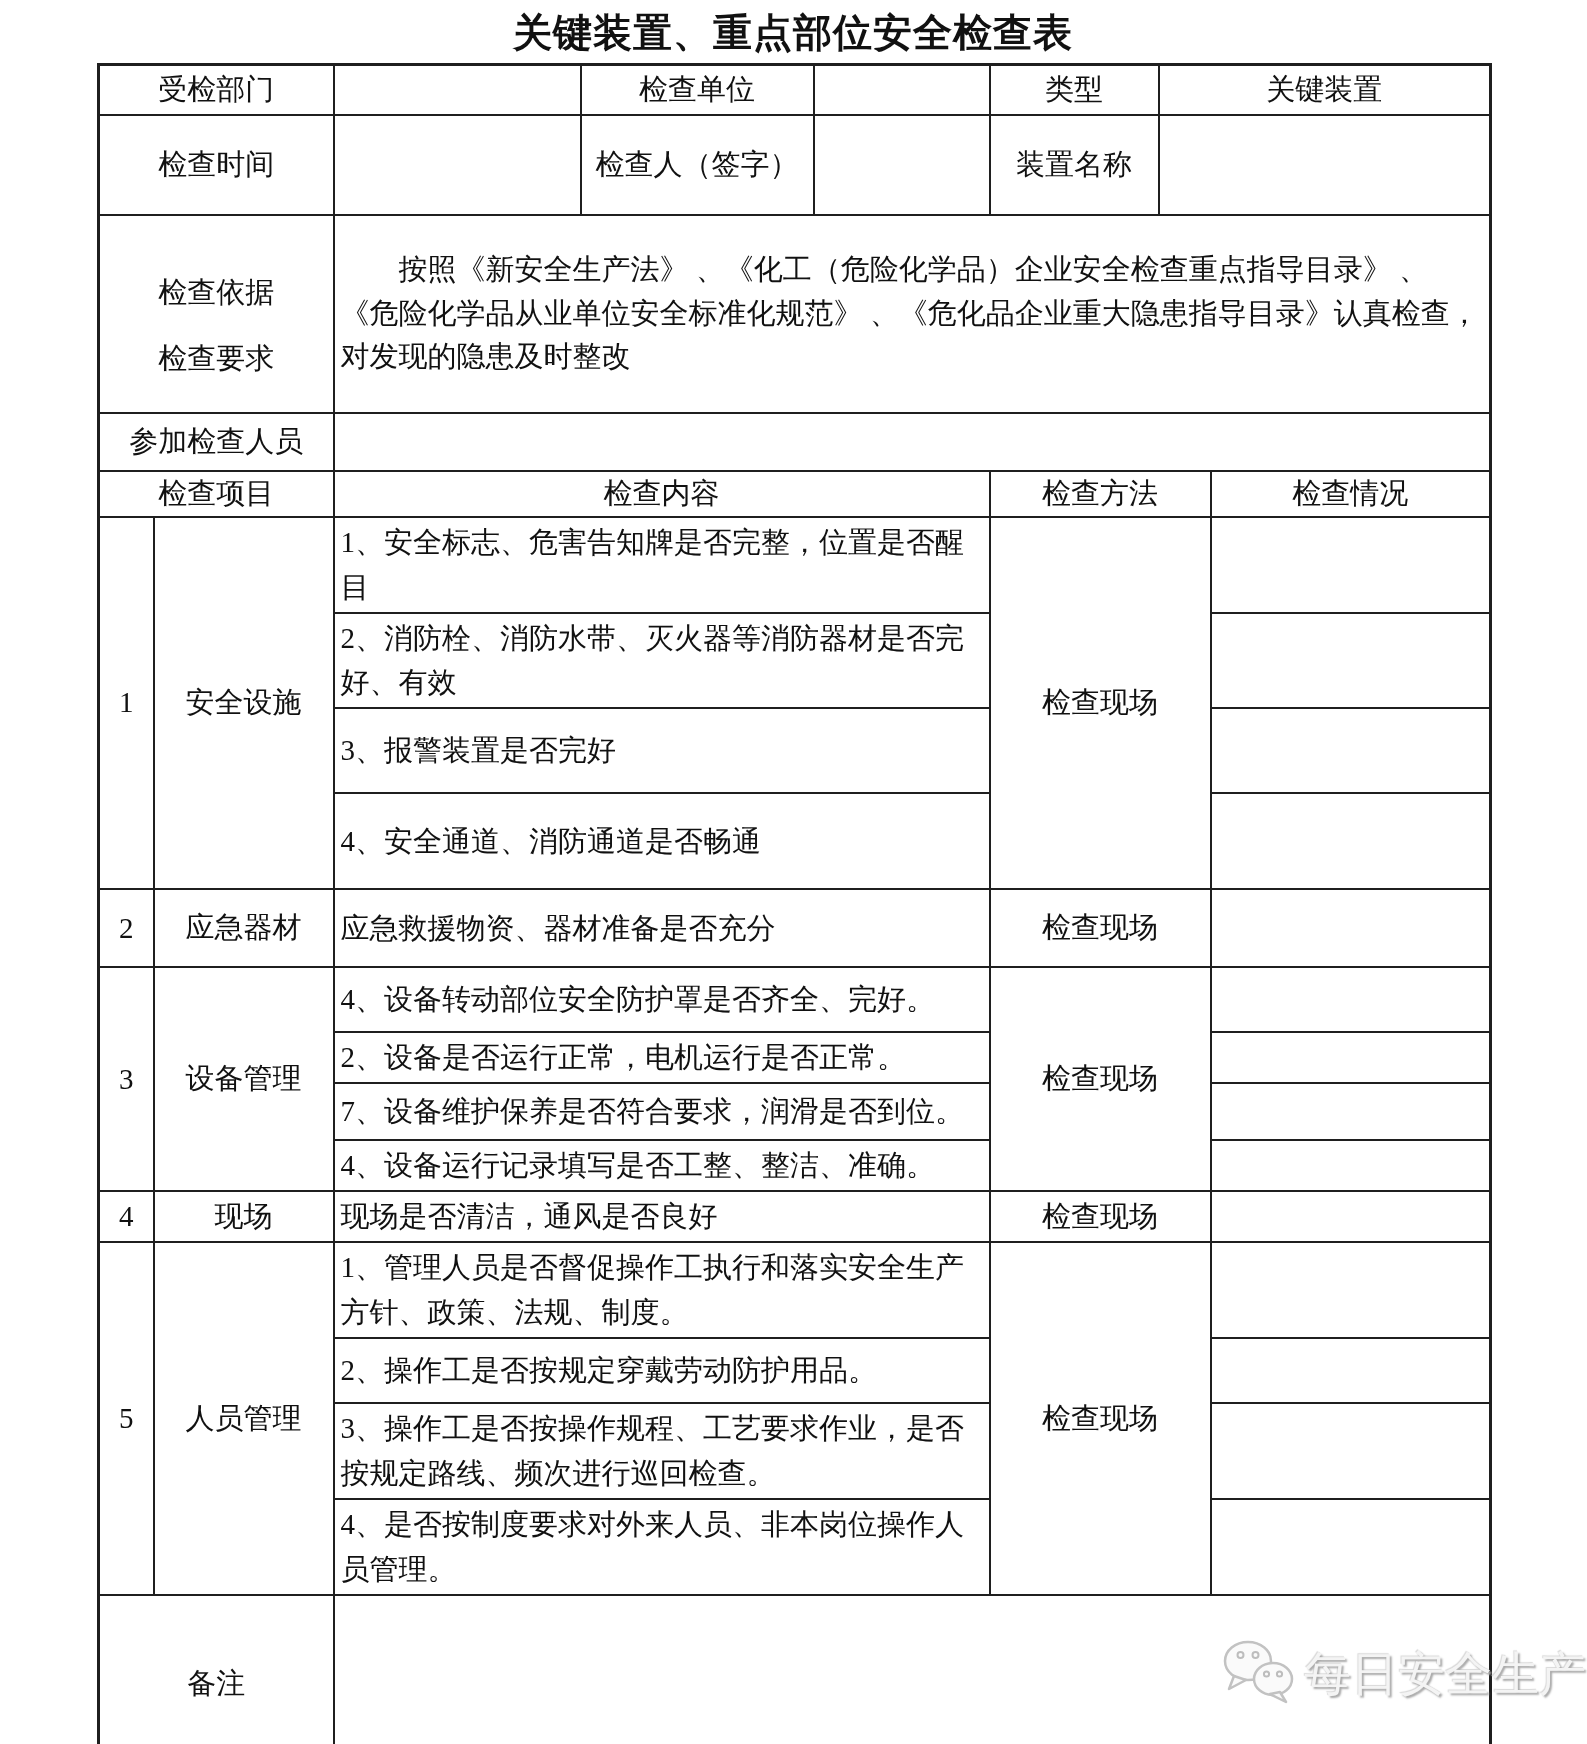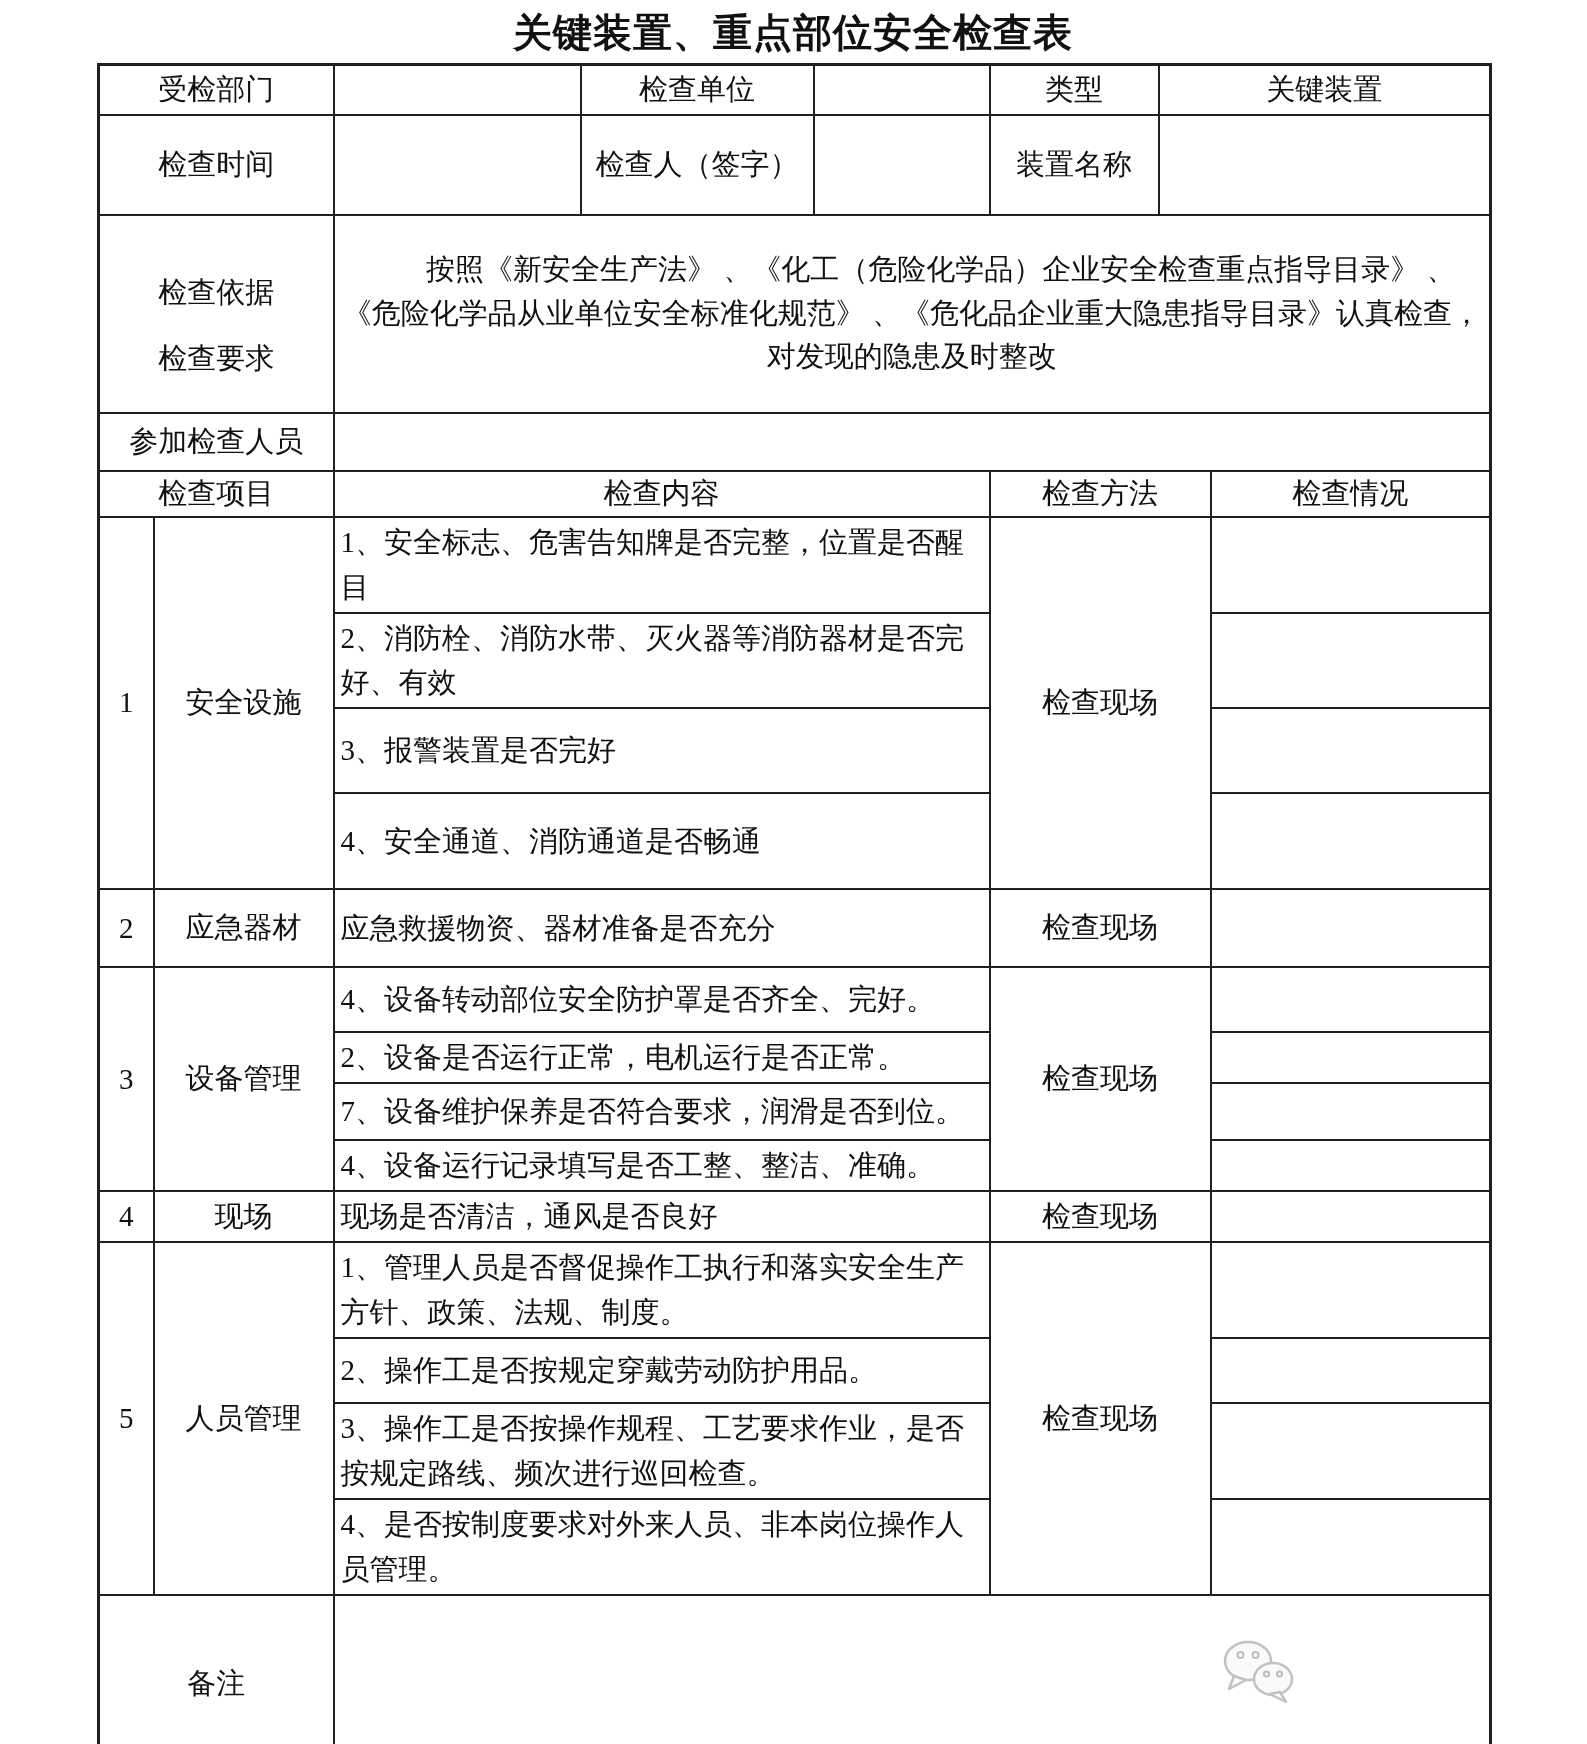--- a/index.html
+++ b/index.html
@@ -23,21 +23,21 @@
     padding:2px 6px;
     overflow:hidden;
     vertical-align:middle;
   }
   td.c{text-align:center;}
   td.content{
     font-size:27px;text-align:left;padding-left:14px;padding-right:10px;
     line-height:1.55;
   }
   td.basis-content{
-    font-size:28px;text-align:center;vertical-align:top;
+    font-size:28px;text-align:left;vertical-align:top;
     padding:12px 14px 0 14px;line-height:1.5;text-indent:2em;margin-top:28px;
   }
   .two-line div{line-height:1.45;margin-top:23px;}
   tr.h60 {height:50px;}
   tr.h100{height:100px;}
   tr.h198{height:198px;}
   tr.h58 {height:58px;}
   tr.h42 {height:42px;}
   tr.h96 {height:96px;}
   tr.h85 {height:85px;}
@@ -207,13 +207,14 @@
         <polygon points="62,56 68,66 52,58" stroke-linejoin="round"></polygon>
       </g>
       <g fill="none" stroke="#bdbdbd" stroke-width="2">
         <circle cx="22.5" cy="19" r="3"></circle>
         <circle cx="37.5" cy="19" r="3"></circle>
         <circle cx="48.5" cy="38" r="2.6"></circle>
         <circle cx="61.5" cy="38" r="2.6"></circle>
       </g>
     </svg>
   </span>
+  <span class="watermark-text">每日安全生产</span>
 </div>
 
 </body></html>

